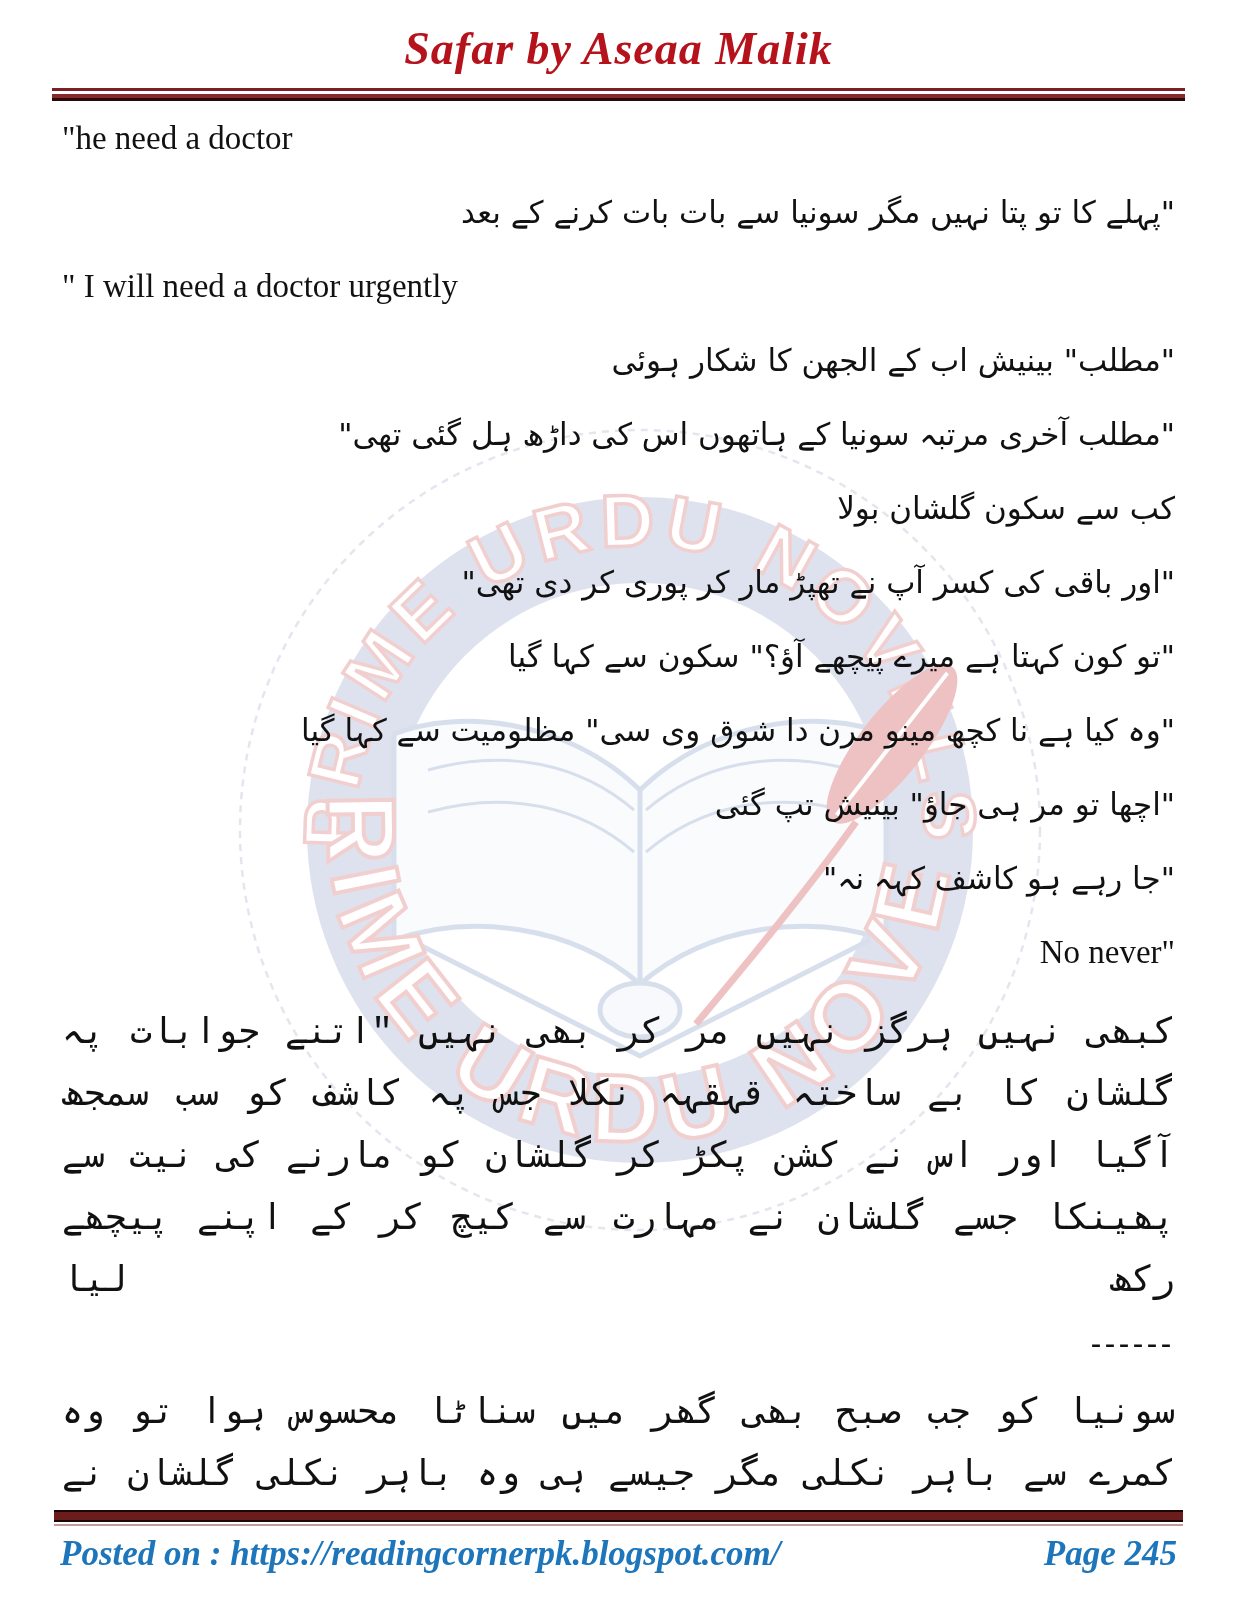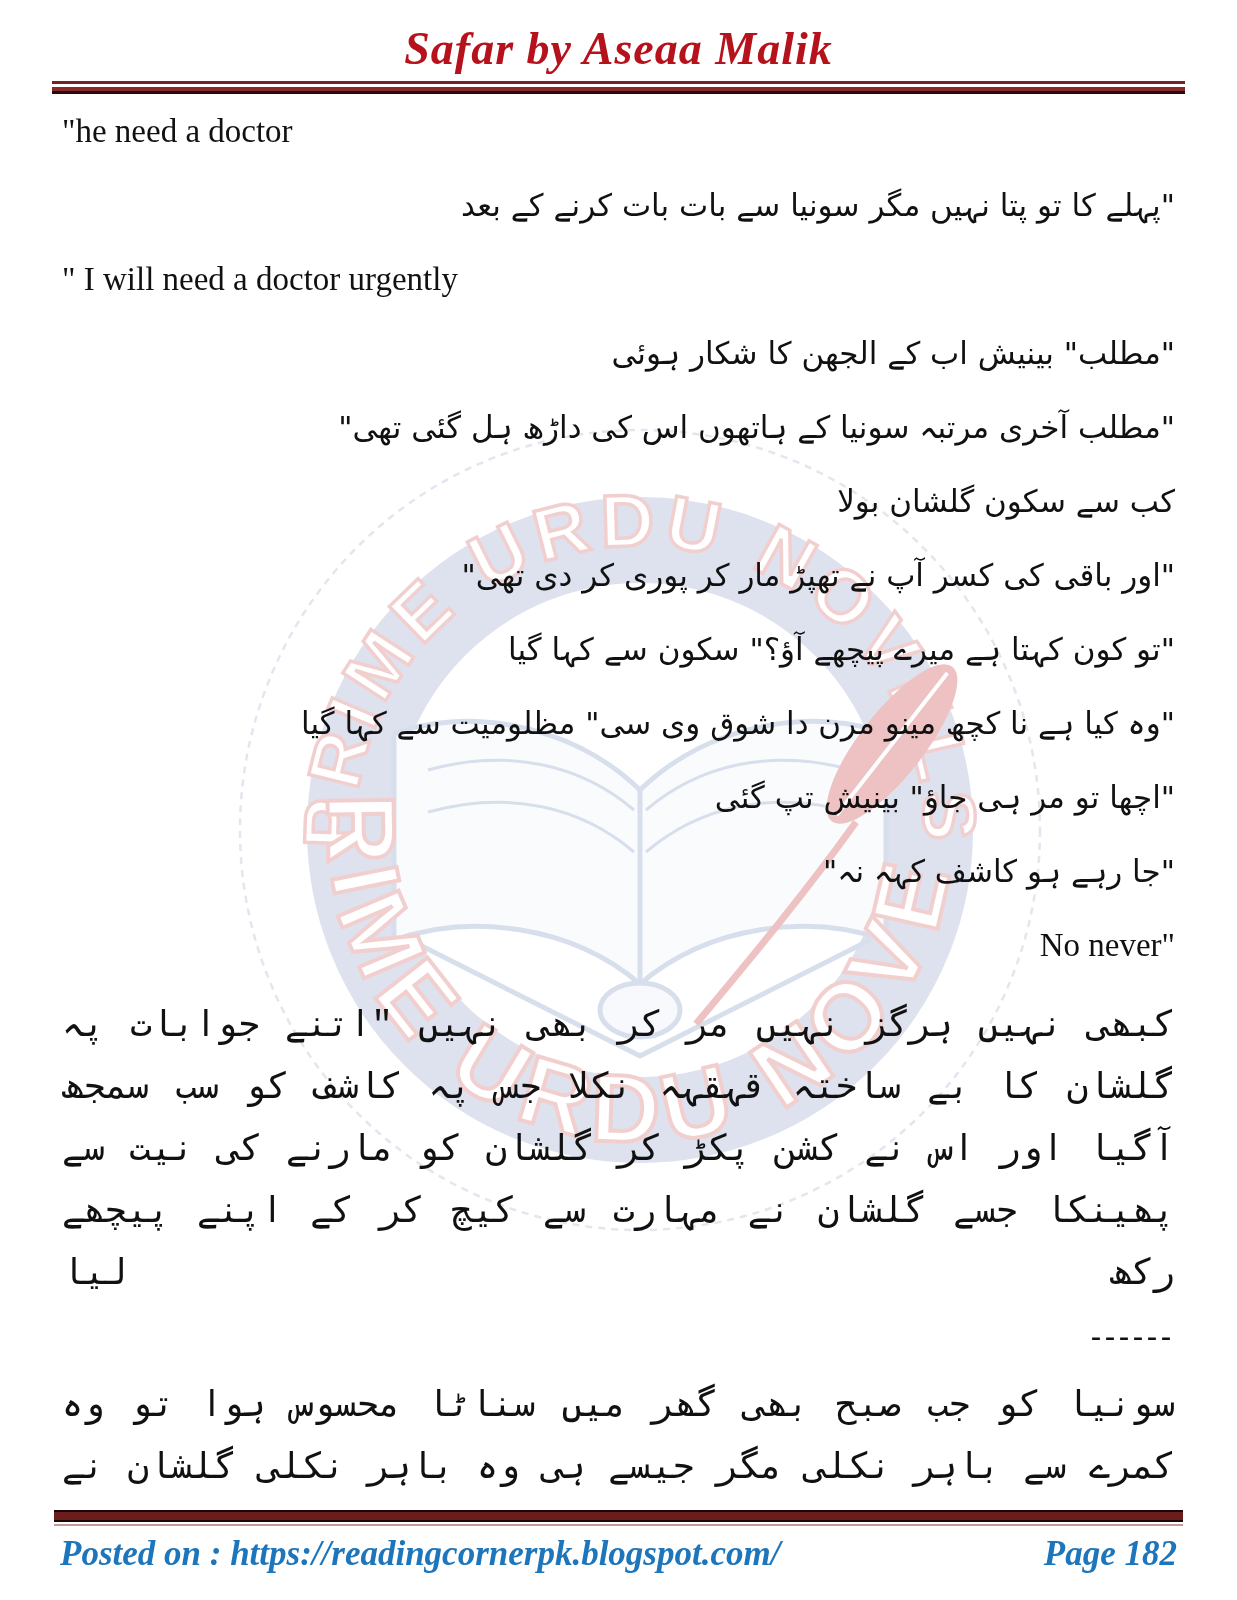--- a/index.html
+++ b/index.html
@@ -8,21 +8,21 @@
     width:1237px;height:1600px;
     margin:0 auto;
     background:#ffffff;
     overflow:hidden;
     font-family:"Liberation Serif","DejaVu Serif",serif;
     color:#111;
   }
   
   .hdr{position:relative;z-index:2;}
   .title{
-    margin:20px 0 3px;
+    margin:20px 0 10px;
     text-align:center;
     font-size:46px;line-height:58px;
     font-weight:bold;font-style:italic;
     color:#b5121b;
     letter-spacing:1px;
   }
   .rule-top{
     height:13px;margin:0 52px;
     background:linear-gradient(to bottom,
       #7b2125 0px,#7b2125 3px,
@@ -142,17 +142,17 @@
     <p class="ur-just">کبھی نہیں ہرگز نہیں مر کر بھی نہیں "اتنے جوابات پہ گلشان کا بے ساختہ قہقہہ نکلا جس پہ کاشف کو سب سمجھ آگیا اور اس نے کشن پکڑ کر گلشان کو مارنے کی نیت سے پھینکا جسے گلشان نے مہارت سے کیچ کر کے اپنے پیچھے رکھ لیا</p>
     <p class="sep">------</p>
     <p class="ur-just">سونیا کو جب صبح بھی گھر میں سناٹا محسوس ہوا تو وہ کمرے سے باہر نکلی مگر جیسے ہی وہ باہر نکلی گلشان نے اسے ایک طرف کھینچ لیا اور اس کے دونوں جانب دیوار پہ کرنے رکھ لیے سونی نے منہ دوسری طرف موڑ لیا</p>
     <p class="line ur">"ناراض ہو"</p>
   </div>
 
   <div class="ftr">
     <div class="rule-bottom"></div>
     <div class="ftr-row">
       <span>Posted on : https://readingcornerpk.blogspot.com/</span>
-      <span>Page 182</span>
+      <span>Page 245</span>
     </div>
   </div>
 
 </div>
 
 </body></html>

